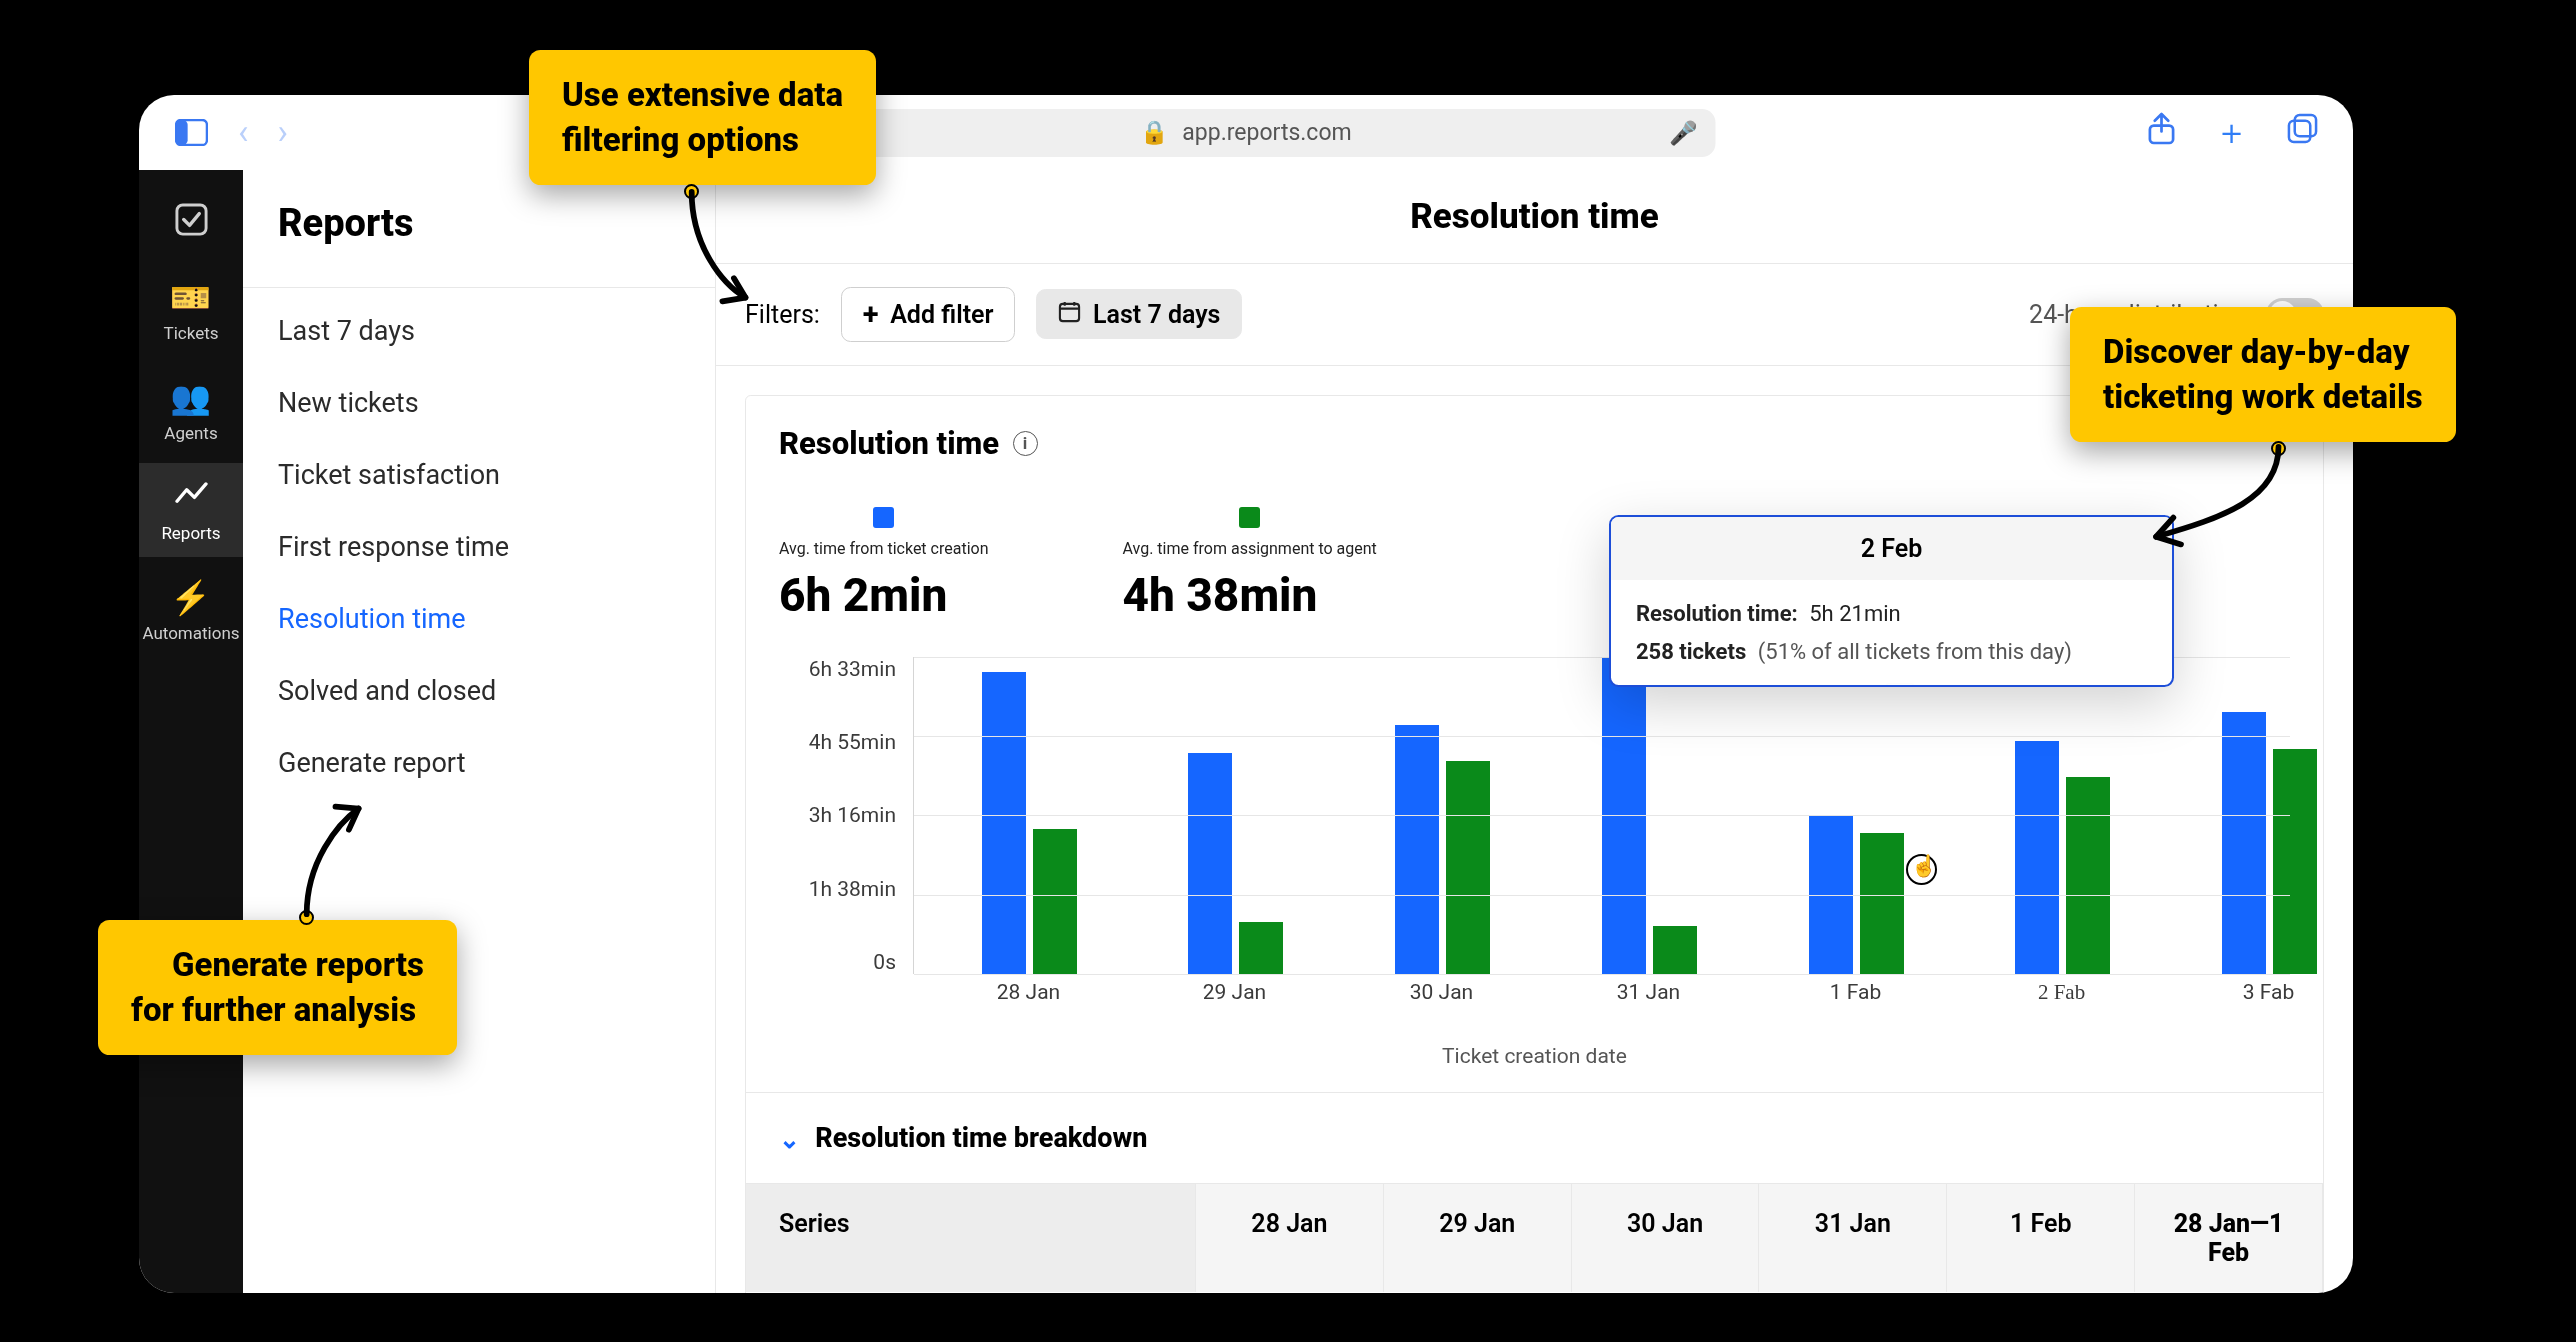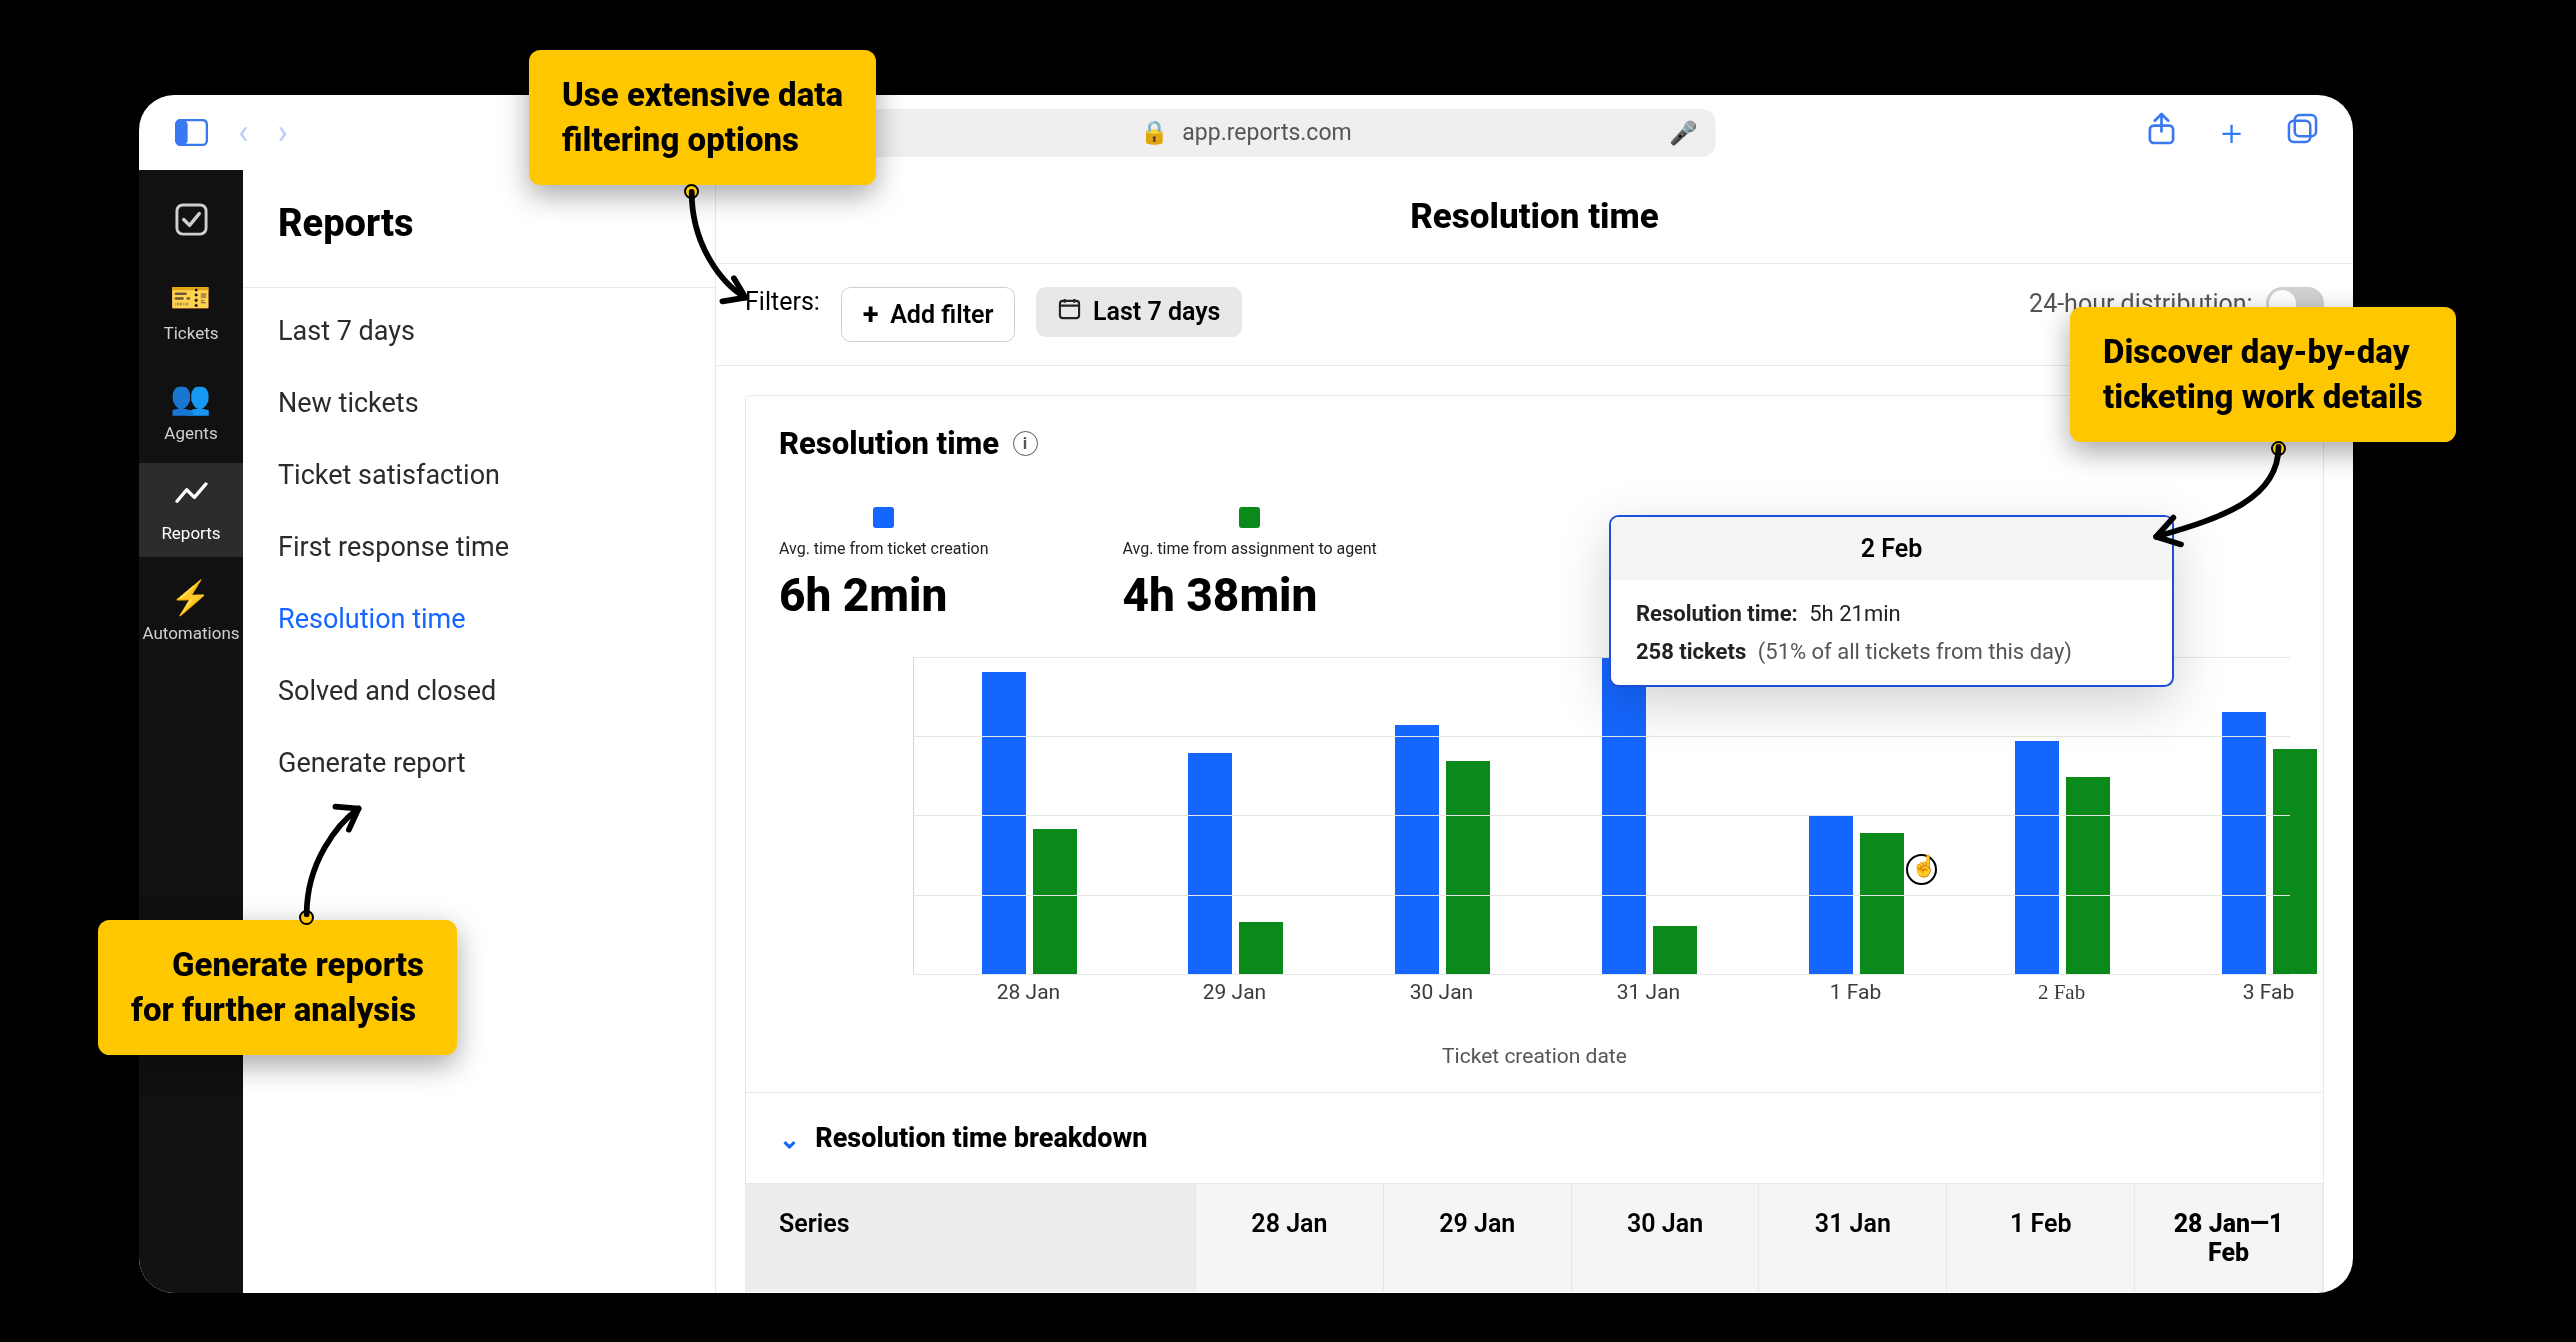--- a/index.html
+++ b/index.html
@@ -116,21 +116,21 @@
     height:96px;
     display:flex;
     align-items:center;
     justify-content:center;
     font-size:35px;
     font-weight:800;
     border-bottom:1px solid #e8e8e8;
   }
   .filters {
     display:flex;
-    align-items:flex-start;
+    align-items:center;
     gap:21px;
     padding: 23px 29px;
     border-bottom:1px solid #e8e8e8;
     font-size:25px;
     position:relative;
   }
   .chip {
     display:inline-flex;
     align-items:center;
     gap:11.5px;
@@ -431,20 +431,27 @@
               <div class="metric">
                 <div class="metric-label">
                   <span class="swatch sw-green"></span>
                   <span>Avg. time from assignment to agent</span>
                 </div>
                 <div class="metric-value">4h 38min</div>
               </div>
             </div>
 
             <div class="chart">
+              <div class="y-labels" id="y-labels">
+                  <div>6h 33min</div>
+                  <div>4h 55min</div>
+                  <div>3h 16min</div>
+                  <div>1h 38min</div>
+                  <div>0s</div>
+                </div>
               <div class="plot" id="plot">
                 <div class="bars" id="bars">
                     <div class="cluster" style="left: 29px;">
                       <div class="bar b-blue" style="height:302px"></div>
                       <div class="bar b-green" style="height:145px"></div>
                     </div>
                     <div class="cluster" style="left: 235px;">
                       <div class="bar b-blue" style="height:221px"></div>
                       <div class="bar b-green" style="height:52px"></div>
                     </div>

